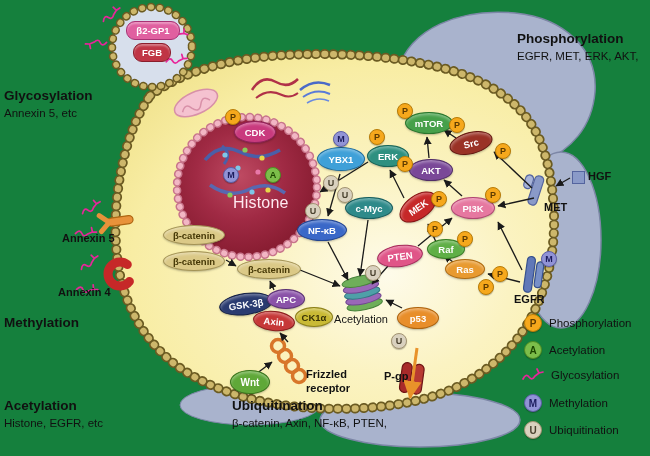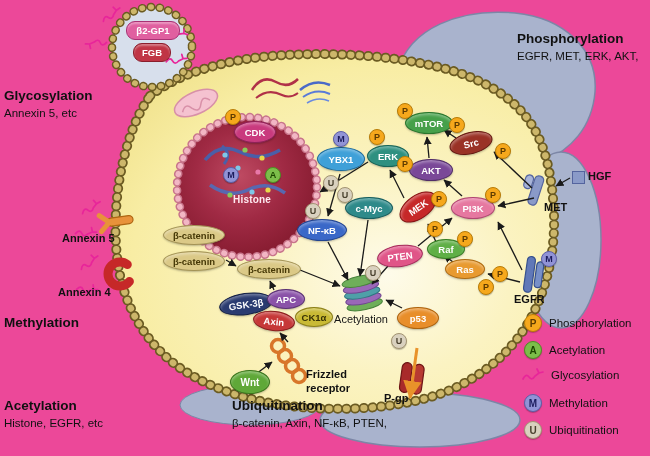--- a/index.html
+++ b/index.html
@@ -1,23 +1,23 @@
 <!DOCTYPE html>
 <html><head>
 <meta charset="utf-8">
 <style>
   html,body{margin:0;padding:0;background:#fff}
-  .stage{position:relative;width:650px;height:456px;background:#ec4899;overflow:hidden;
+  .stage{position:relative;width:650px;height:456px;background:#15803d;overflow:hidden;
          font-family:"Liberation Sans",sans-serif;color:#111}
   .layer{position:absolute;left:0;top:0}
   .note{position:absolute}
   .note-h{font-size:13.5px;font-weight:bold;margin-bottom:3px}
   .note-l{font-size:11.5px;line-height:15px}
   .tag{position:absolute;font-size:11px;font-weight:bold;white-space:nowrap}
-  .hist{position:absolute;font-size:10px;font-weight:bold;color:#FFE9F0;letter-spacing:.2px}
+  .hist{position:absolute;font-size:16px;font-weight:normal;color:#FFE9F0;letter-spacing:.2px}
   .plabel{position:absolute;font-size:11px;line-height:14px;text-align:center;color:#151515}
   .protein{position:absolute;border-radius:50%;display:flex;align-items:center;justify-content:center;
            color:#fff;font-weight:bold;font-size:9.5px;white-space:nowrap;border:1px solid rgba(0,0,0,.35);
            box-shadow:inset 0 2px 3px rgba(255,255,255,.35), 0 1px 2px rgba(0,0,0,.25);
            transform-origin:center center}
   .pill{position:absolute;border-radius:9px;display:flex;align-items:center;justify-content:center;
         color:#fff;font-weight:bold;font-size:9.5px;border:1px solid rgba(0,0,0,.3);
         box-shadow:inset 0 2px 2px rgba(255,255,255,.35)}
   .badge{position:absolute;width:14px;height:14px;border-radius:50%;display:flex;align-items:center;
          justify-content:center;font-size:9px;font-weight:bold;border:1px solid;
@@ -230,21 +230,21 @@
     <div class="note-l">β-catenin, Axin, NF-κB, PTEN,</div>
   </div>
 
   <div class="pill" style="left:126px;top:21px;width:52px;height:17px;background:#E060A0;border-color:#A83274">β2-GP1</div>
   <div class="pill" style="left:133px;top:43px;width:36px;height:17px;background:#C03545;border-color:#8A1E2C">FGB</div>
 
   <div class="sq" style="left:572px;top:171px"></div>
   <div class="tag" style="left:588px;top:170px">HGF</div>
   <div class="tag" style="left:544px;top:201px">MET</div>
   <div class="tag" style="left:514px;top:293px">EGFR</div>
-  <div class="tag" style="left:384px;top:392px">P-gp</div>
+  <div class="tag" style="left:384px;top:370px">P-gp</div>
   <div class="tag" style="left:62px;top:232px">Annexin 5</div>
   <div class="tag" style="left:58px;top:286px">Annexin 4</div>
   <div class="tag" style="left:306px;top:368px">Frizzled</div>
   <div class="tag" style="left:306px;top:382px">receptor</div>
 
   <div class="protein c-cdk" style="left:234px;top:121px;width:40px;height:20px">CDK</div>
   <div class="hist" style="left:233px;top:194px">Histone</div>
 
   <div class="protein c-ybx1" style="left:317px;top:147px;width:46px;height:22px">YBX1</div>
   <div class="protein c-erk" style="left:367px;top:145px;width:40px;height:20px">ERK</div>

